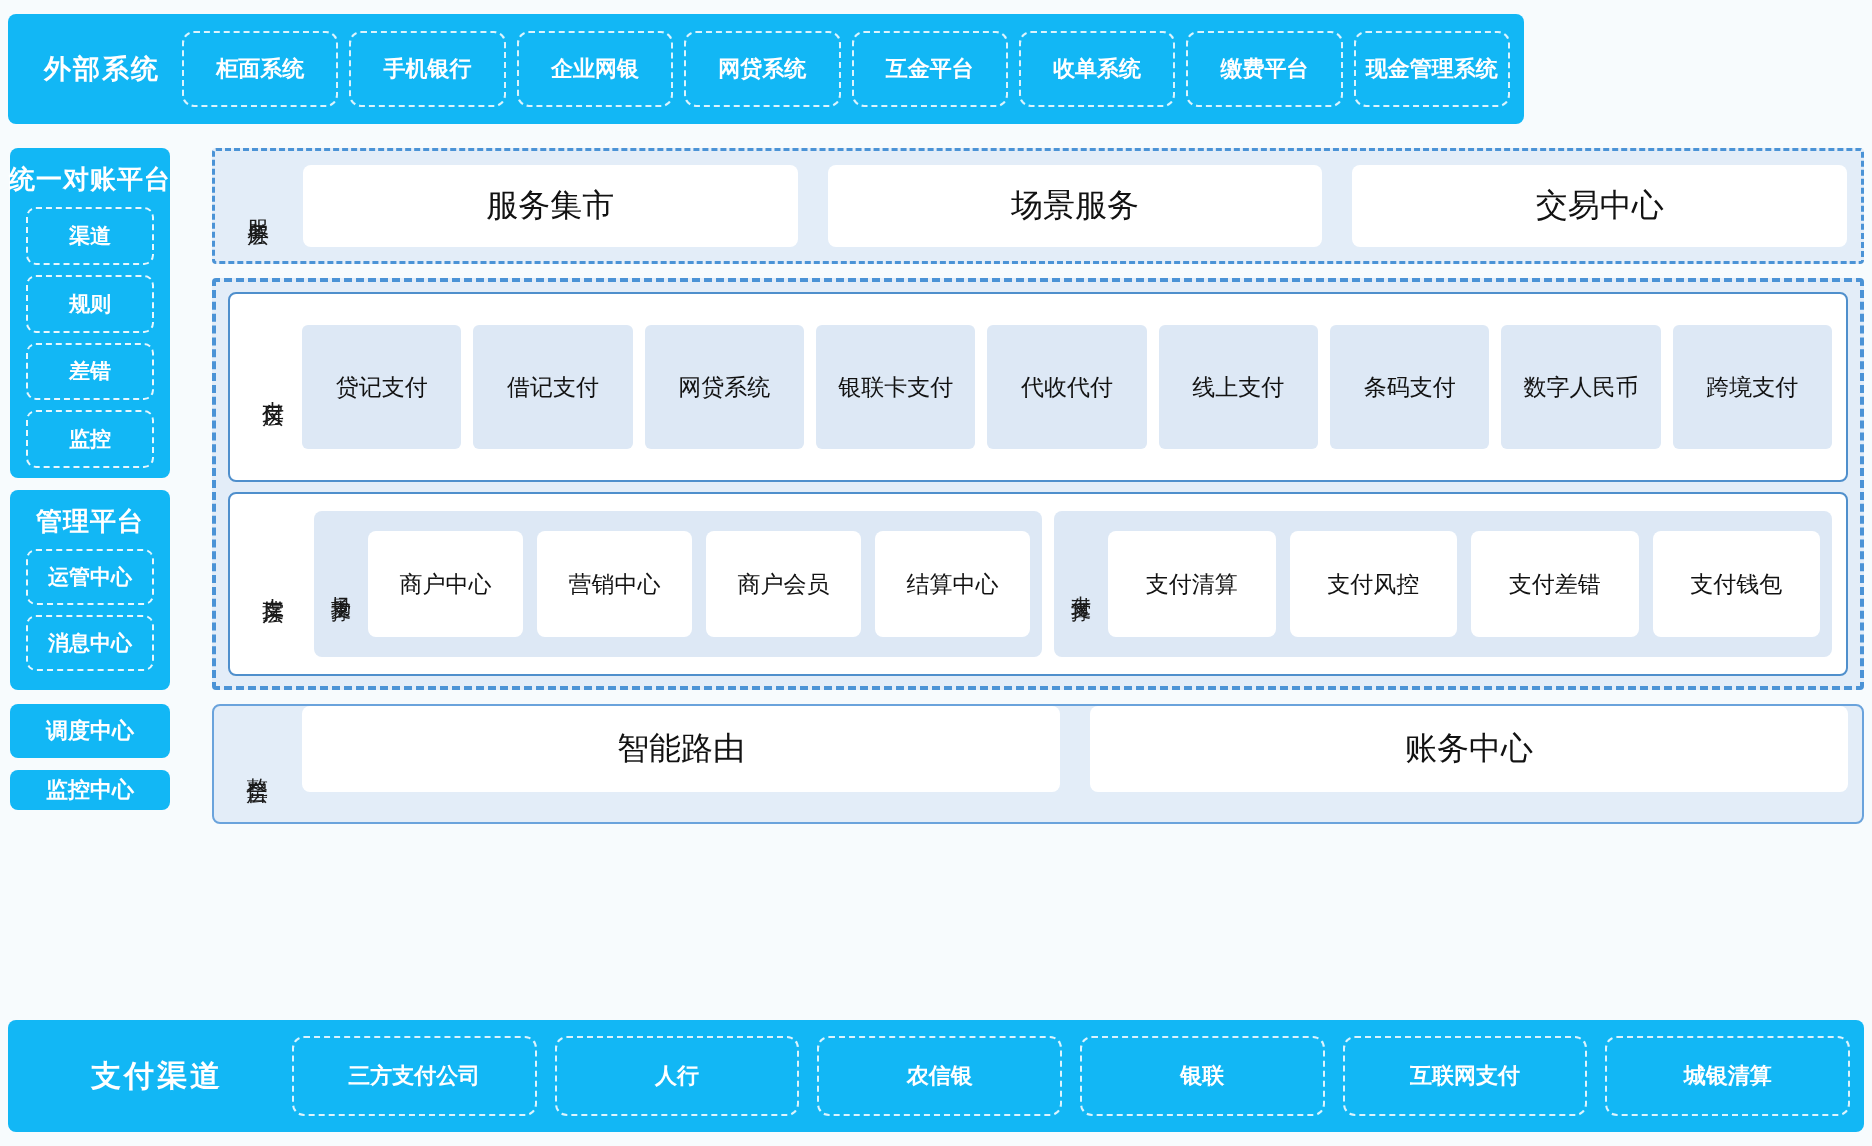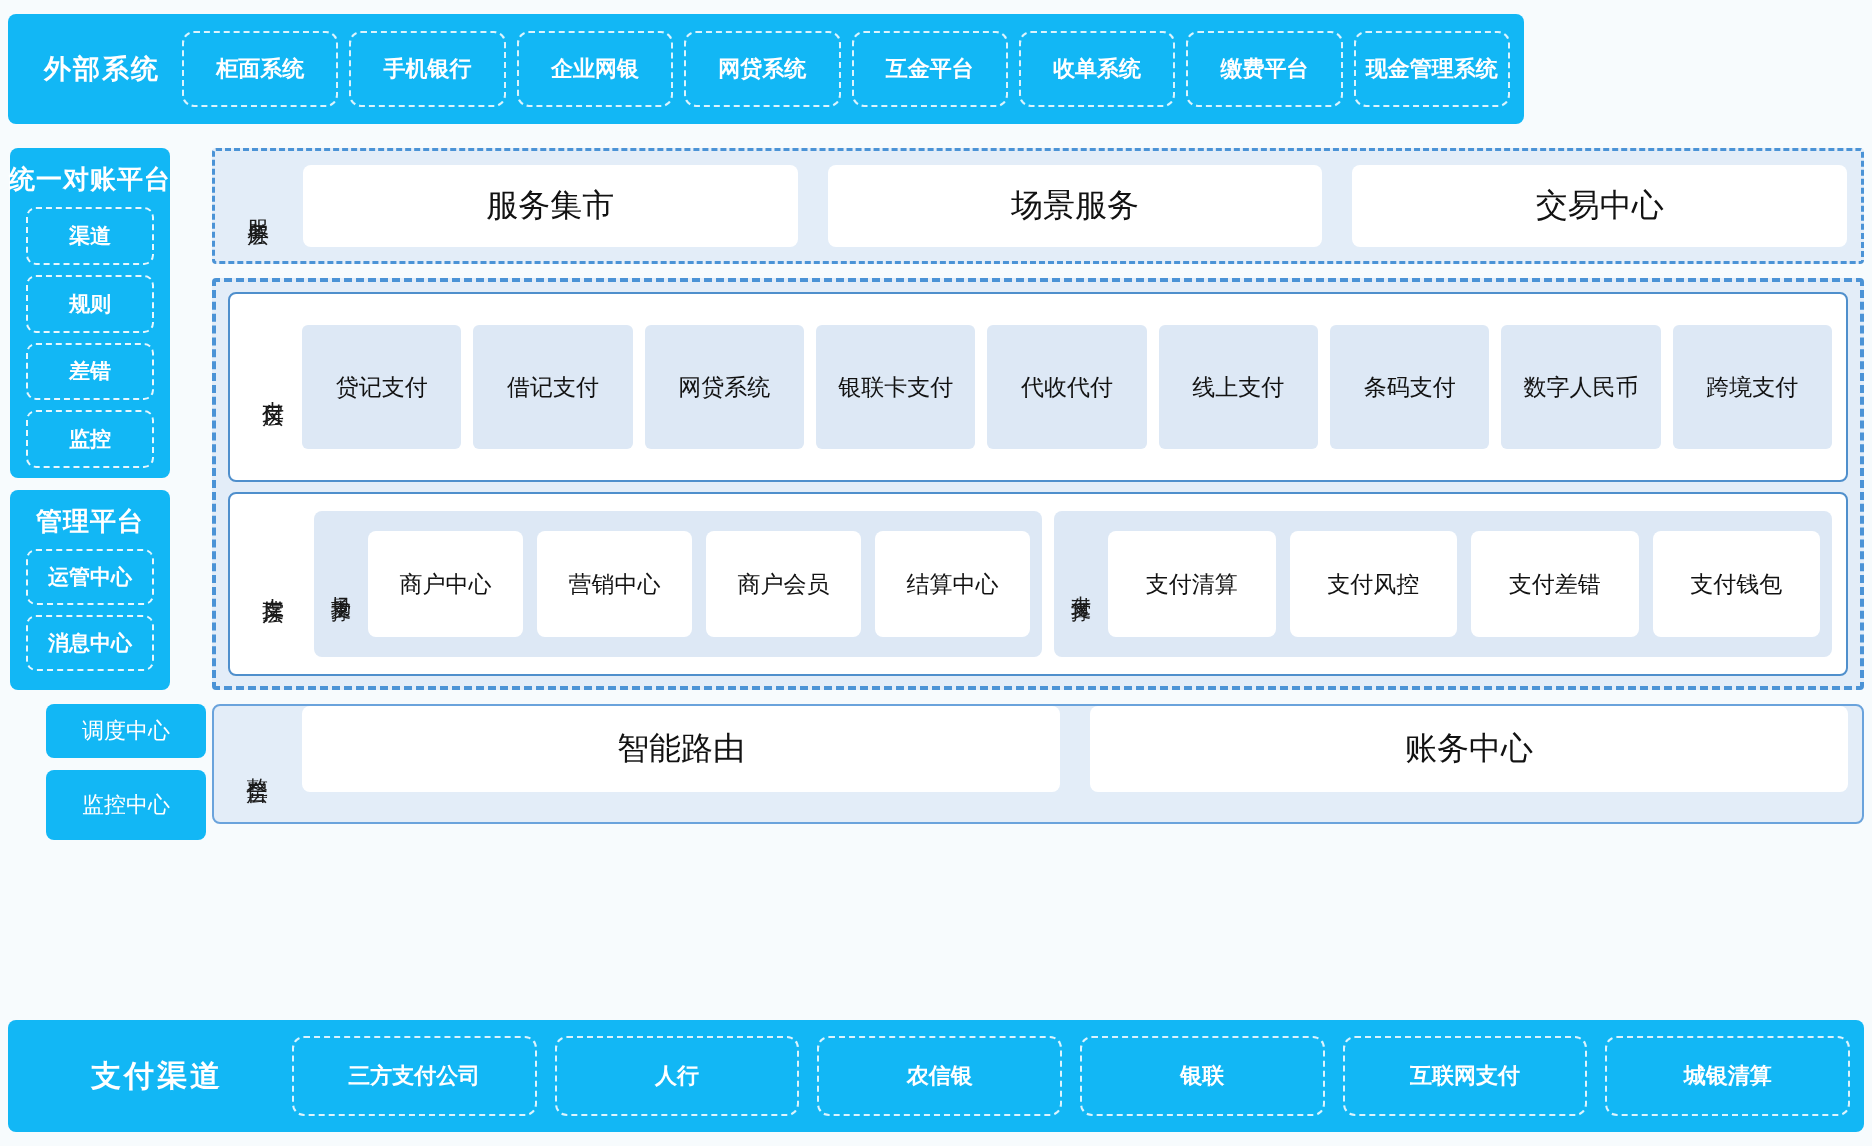--- a/index.html
+++ b/index.html
@@ -80,27 +80,26 @@
   }
   #recon-card  { left: 10px; top: 148px; width: 160px; height: 330px; }
   #recon-card .sub { height: 58px; }
   #manage-card { left: 10px; top: 490px; width: 160px; height: 200px; }
   #manage-card .sub { height: 56px; }
 
   .solo-card {
     position: absolute;
     background: #12b7f5;
     border-radius: 8px;
-    color: #fff; font-size: 22px; font-weight: normal;
-    display: flex; align-items: center; justify-content: center;
-    white-space: nowrap;
-    margin-left: 36px;
+    color: #fff; font-size: 22px; font-weight: bold;
+    display: flex; align-items: center; justify-content: center;
+    white-space: nowrap;
   }
   #dispatch-card { left: 10px; top: 704px; width: 160px; height: 54px; }
-  #monitor-card  { left: 10px; top: 770px; width: 160px; height: 70px; }
+  #monitor-card  { left: 10px; top: 770px; width: 160px; height: 40px; }
 
   
   
   #service-layer {
     position: absolute;
     left: 212px; top: 148px; width: 1652px; height: 116px;
     border: 3px dashed #4b93d6;
     border-radius: 4px;
     background: #e3edf8;
     display: flex; align-items: center;

